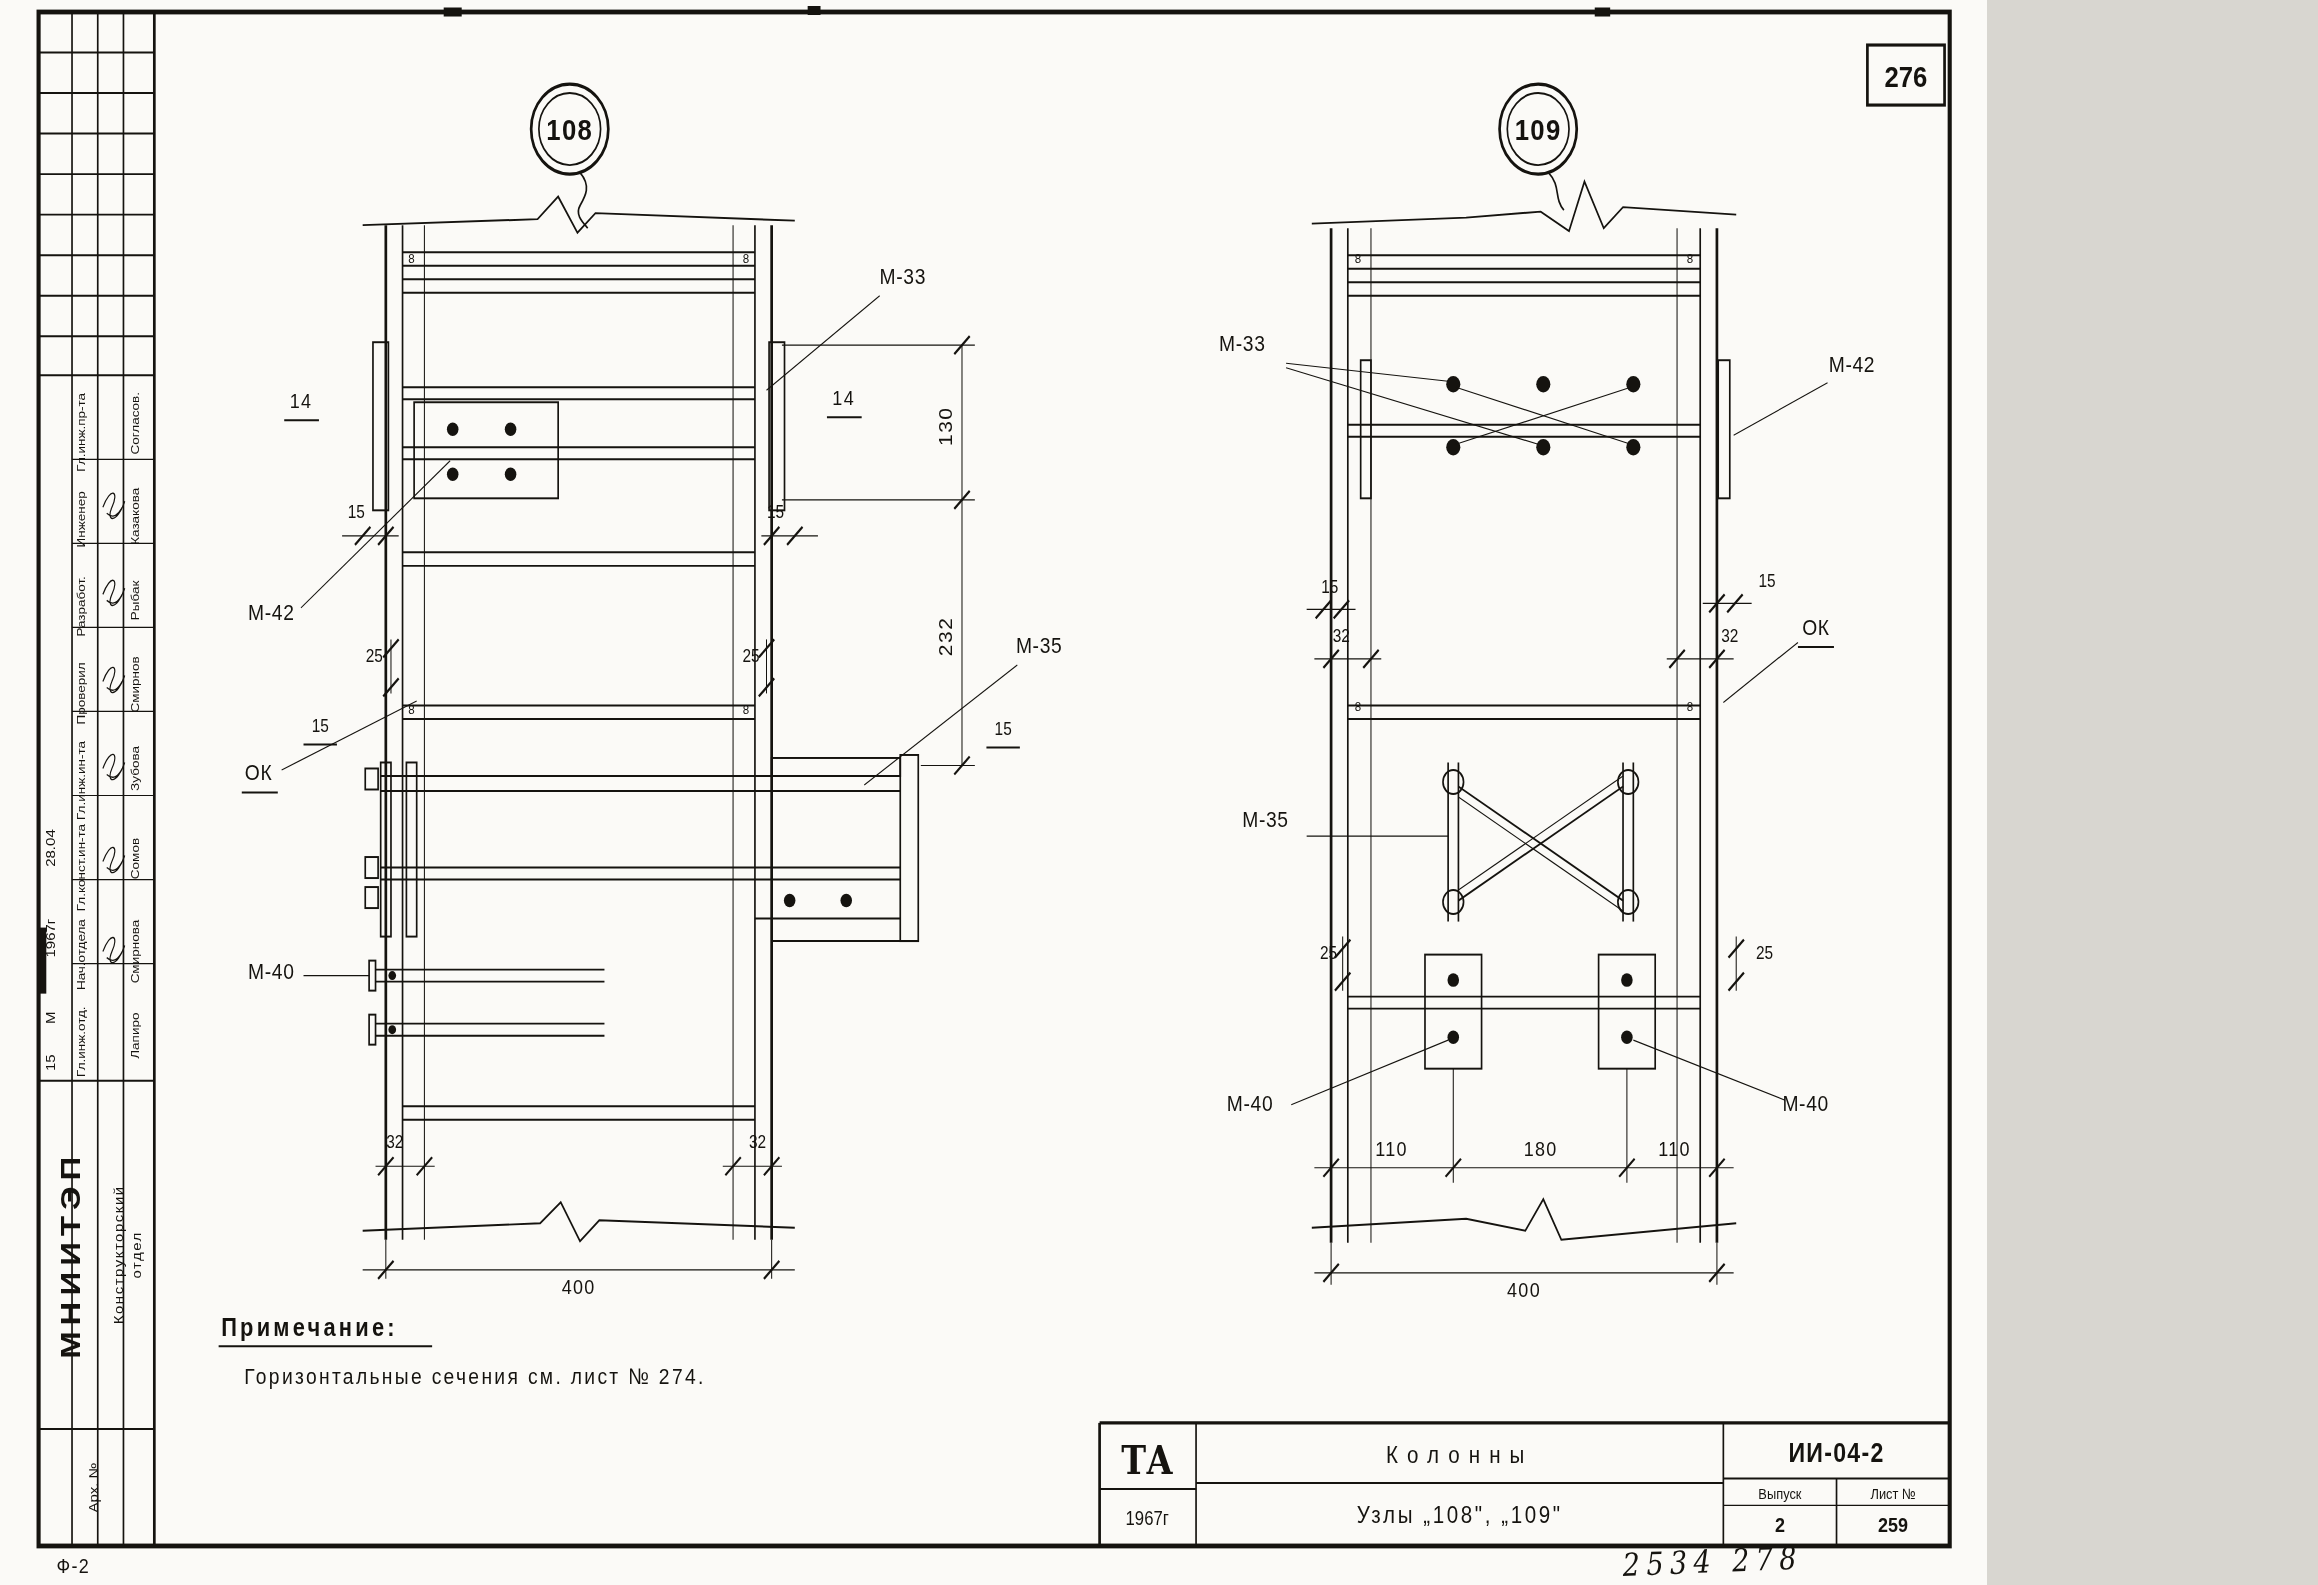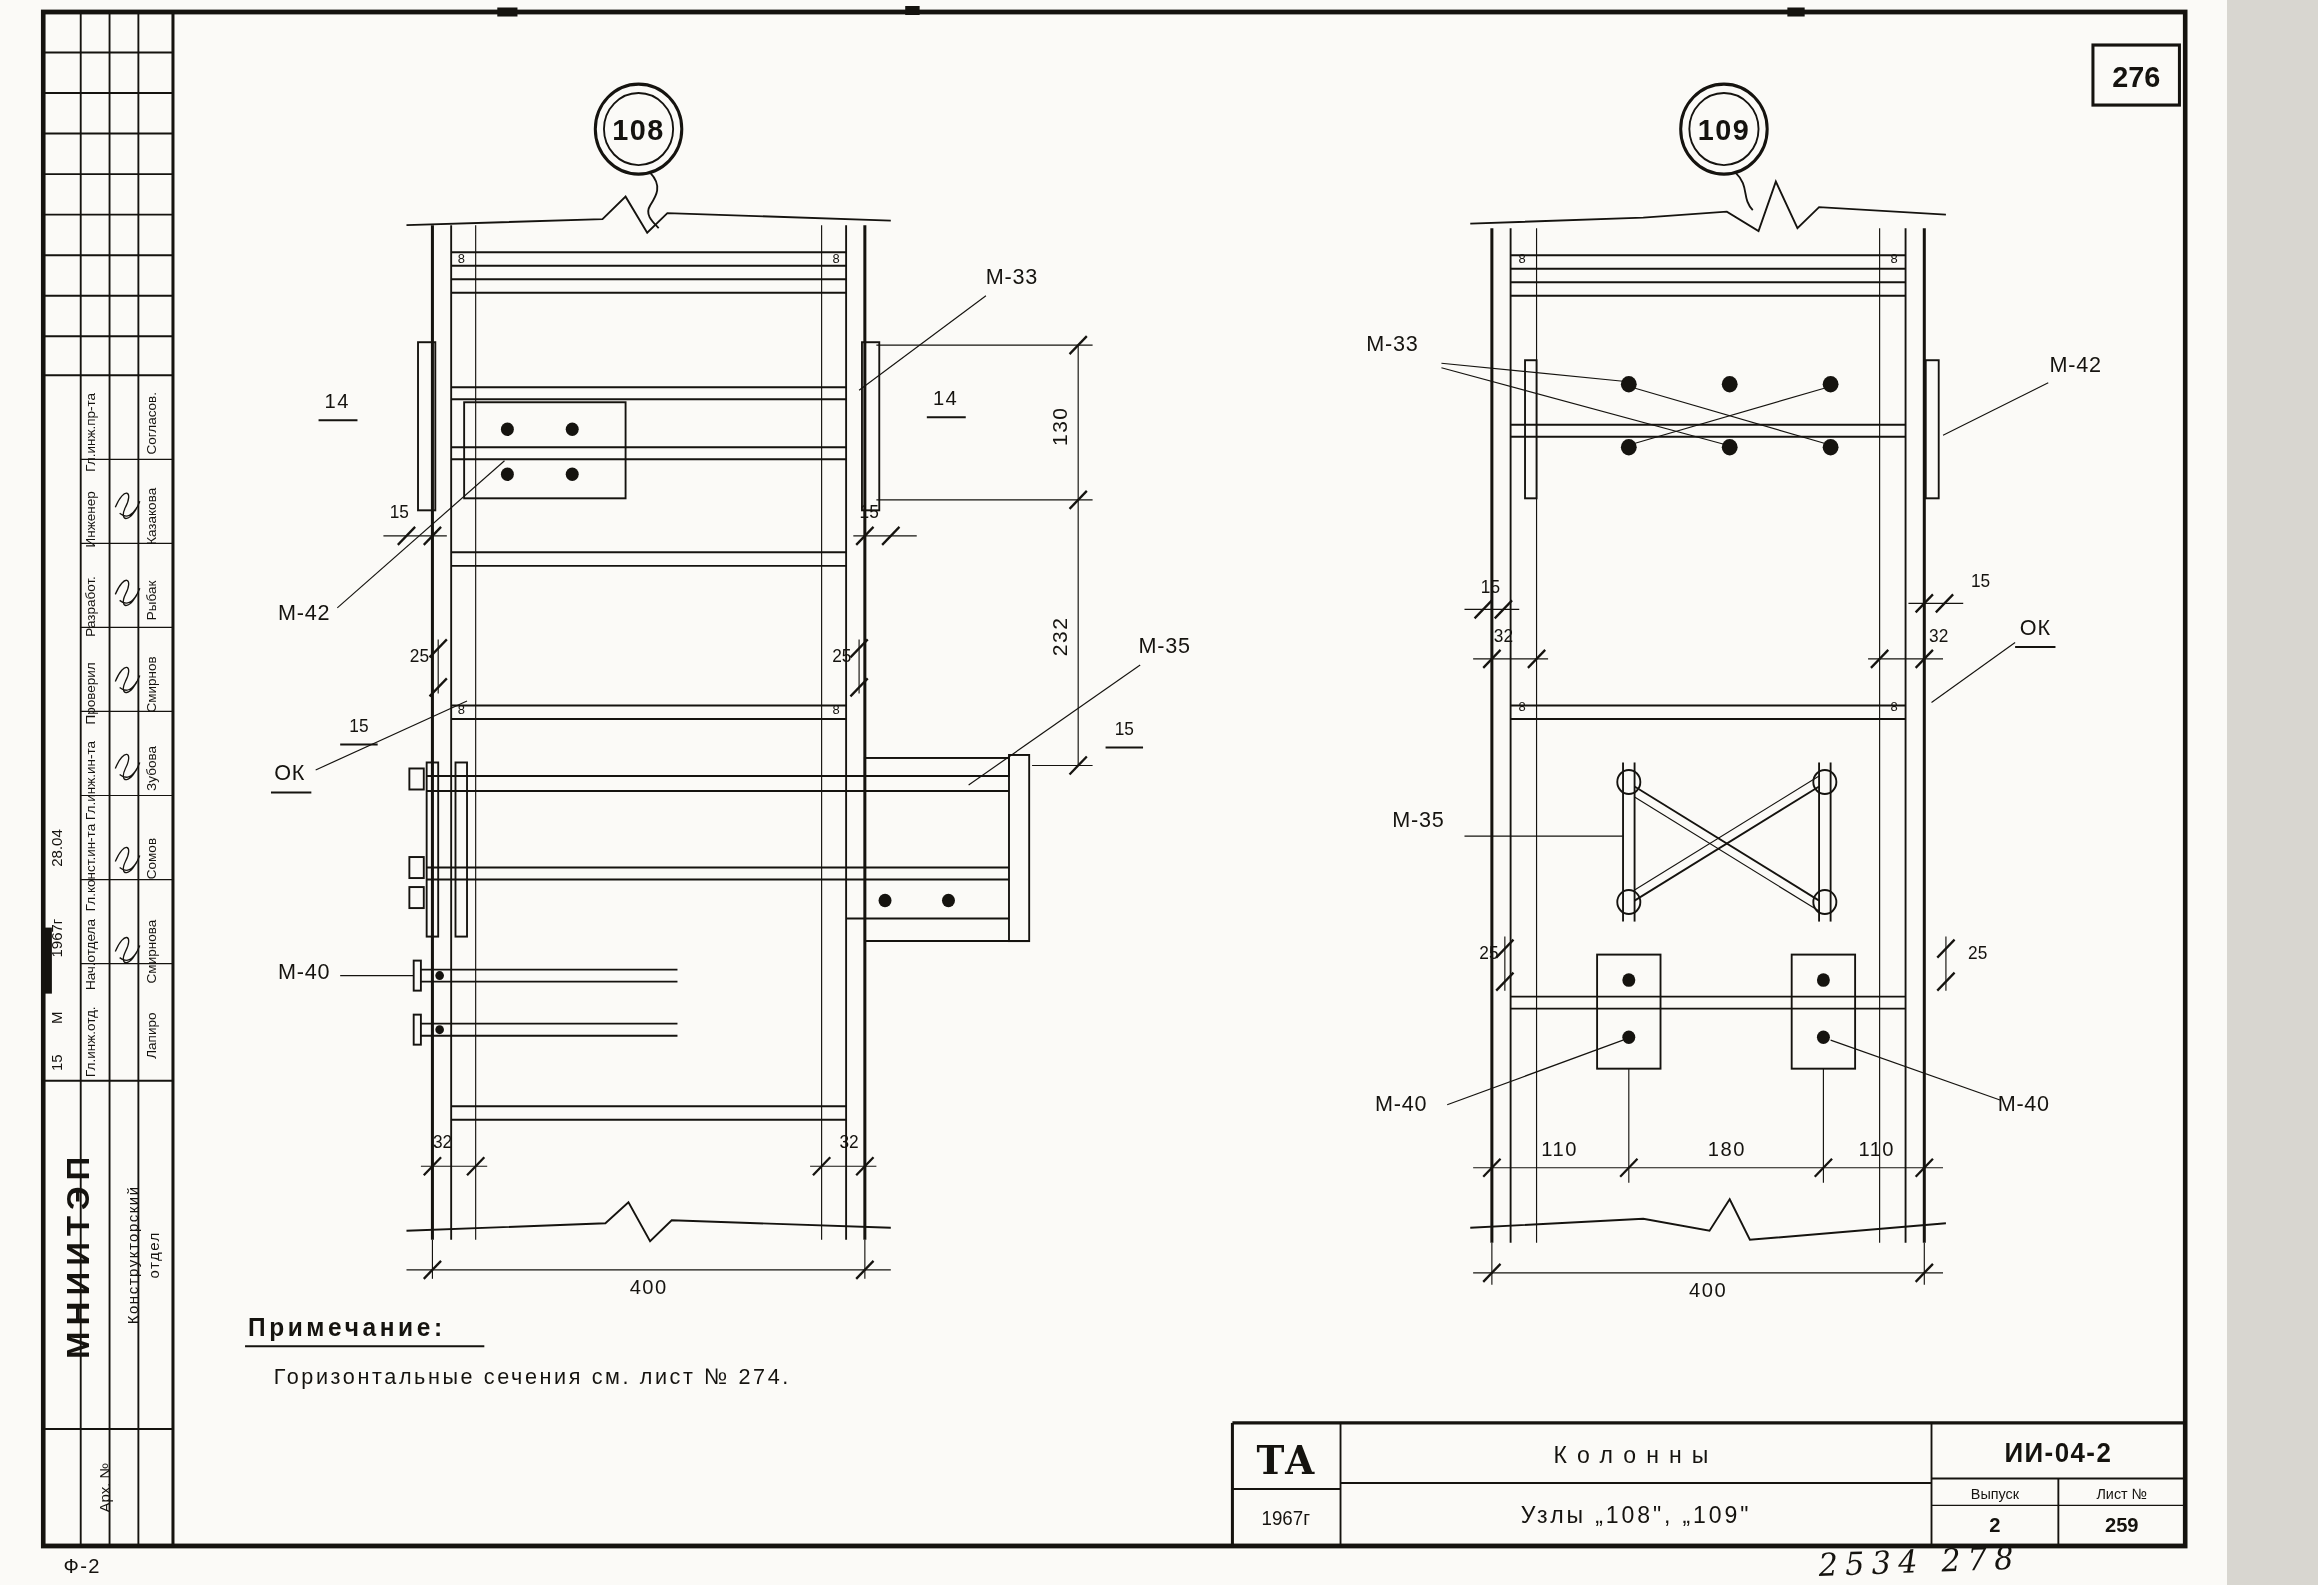--- a/index.html
+++ b/index.html
@@ -1,16 +1,16 @@
 <!DOCTYPE html>
 <html style="font-size:8.3px"><head>
 <meta charset="utf-8">
 <style>
   html,body{margin:0;padding:0;background:#d8d6d0}
-  .sheet{width:2227px;height:1585px;background:#fbfaf7;position:relative}
+  .sheet{width:1987px;height:1585px;background:#fbfaf7;position:relative}
   svg{display:block;width:100%;height:100%}
   text{font-family:"Liberation Sans",sans-serif;fill:#15130f}
   .ln{stroke:#15130f;stroke-width:1.3;fill:none}
   .ln2{stroke:#15130f;stroke-width:2.1;fill:none}
   .thin{stroke:#15130f;stroke-width:0.8;fill:none}
   .frame{stroke:#15130f;stroke-width:3.2;fill:none}
   .mid{text-anchor:middle}
   .t-lab{font-size:15px;letter-spacing:.5px}
   .t-dim{font-size:14px;letter-spacing:1px}
   .t-sm{font-size:12px}

